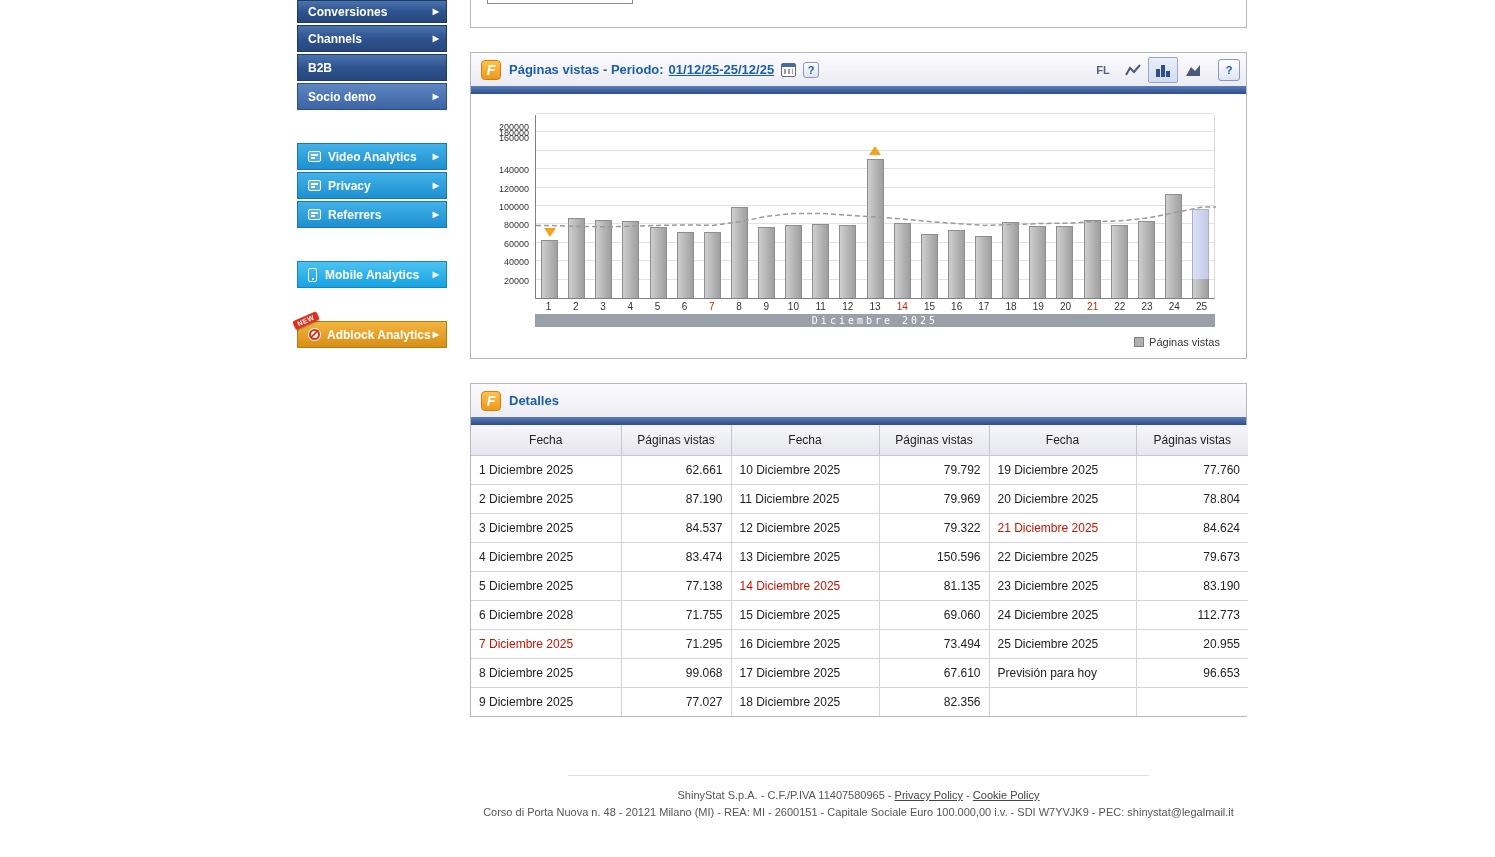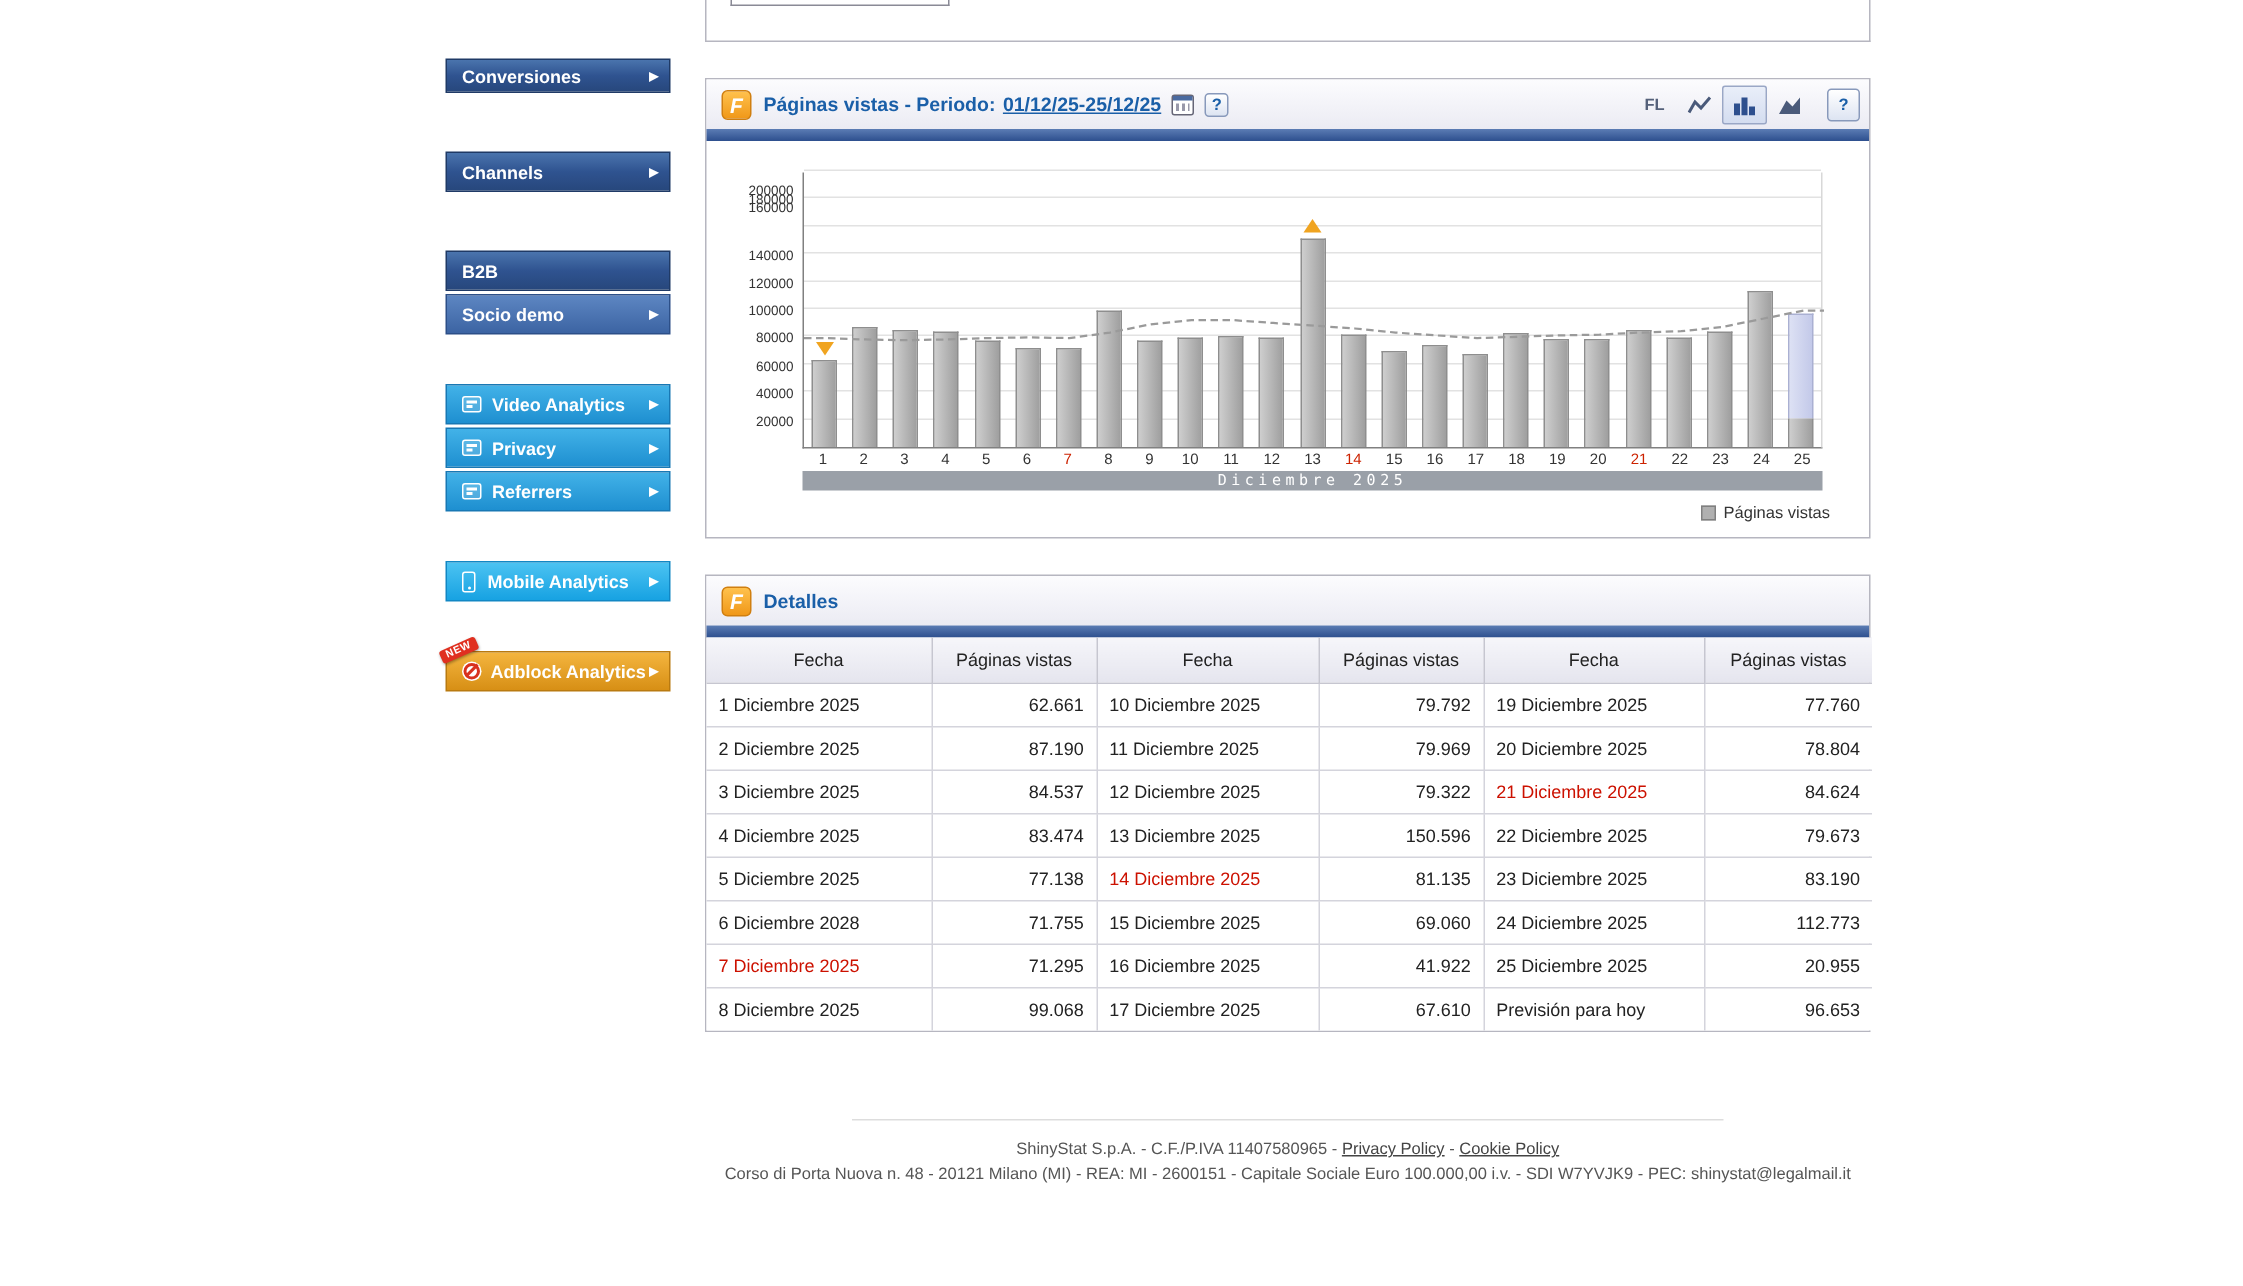--- a/index.html
+++ b/index.html
@@ -11,21 +11,21 @@
 
   
   .sidebar { position:absolute; left:297px; top:0; width:150px; }
   .nav-item {
     position:relative; height:27px; margin-bottom:2px;
     display:flex; align-items:center; padding:0 10px;
     color:#fff; font-size:12px; font-weight:bold; cursor:pointer;
   }
   .nav-item .arrow { position:absolute; right:7px; font-size:8px; color:#fff; }
   .nav-first { height:23px; }
-  .nav-dark   { background:linear-gradient(180deg,#4a74ad 0%,#2f5390 50%,#27477c 100%); border:1px solid #1f3a66;margin-top:39px; }
+  .nav-dark   { background:linear-gradient(180deg,#4a74ad 0%,#2f5390 50%,#27477c 100%); border:1px solid #1f3a66; }
   .nav-lite   { background:linear-gradient(180deg,#5d86c2 0%,#3c64a3 100%); border:1px solid #2c4f88; }
   .nav-blue   { background:linear-gradient(180deg,#42b2e8 0%,#1e8fd0 100%); border:1px solid #1878b4; }
   .nav-cyan   { background:linear-gradient(180deg,#4cc3f2 0%,#17a2e2 100%); border:1px solid #1287c4; }
   .nav-orange { background:linear-gradient(180deg,#f4b53f 0%,#d78f15 100%); border:1px solid #b97a10; }
   .gap33 { height:31px; }
   .nav-ico {
     width:13px; height:11px; border:1px solid #fff; border-radius:2px;
     margin-right:7px; position:relative; background:rgba(255,255,255,.18); flex:none;
   }
   .nav-ico::before { content:""; position:absolute; left:2px; right:2px; top:2px; height:2px; background:#fff; }
@@ -439,32 +439,40 @@
             <td class="val">71.755</td>
             <td class="date">15 Diciembre 2025</td>
             <td class="val">69.060</td>
             <td class="date">24 Diciembre 2025</td>
             <td class="val">112.773</td>
           </tr>
           <tr>
             <td class="date red">7 Diciembre 2025</td>
             <td class="val">71.295</td>
             <td class="date">16 Diciembre 2025</td>
-            <td class="val">41.922</td>
+            <td class="val">73.494</td>
             <td class="date">25 Diciembre 2025</td>
             <td class="val">20.955</td>
           </tr>
           <tr>
             <td class="date">8 Diciembre 2025</td>
             <td class="val">99.068</td>
             <td class="date">17 Diciembre 2025</td>
             <td class="val">67.610</td>
             <td class="date">Previsión para hoy</td>
             <td class="val">96.653</td>
           </tr>
+          <tr>
+            <td class="date">9 Diciembre 2025</td>
+            <td class="val">77.027</td>
+            <td class="date">18 Diciembre 2025</td>
+            <td class="val">82.356</td>
+            <td class="date"></td>
+            <td class="val"></td>
+          </tr>
         </tbody>
     </table>
   </section>
 
   <footer class="footer">
     <div>
       <span>ShinyStat S.p.A. - C.F./P.IVA 11407580965 - </span><a>Privacy Policy</a><span>  -  </span><a>Cookie Policy</a>
     </div>
     <div>Corso di Porta Nuova n. 48 - 20121 Milano (MI) - REA: MI - 2600151 - Capitale Sociale Euro 100.000,00 i.v. - SDI W7YVJK9 - PEC: shinystat@legalmail.it</div>
   </footer>

